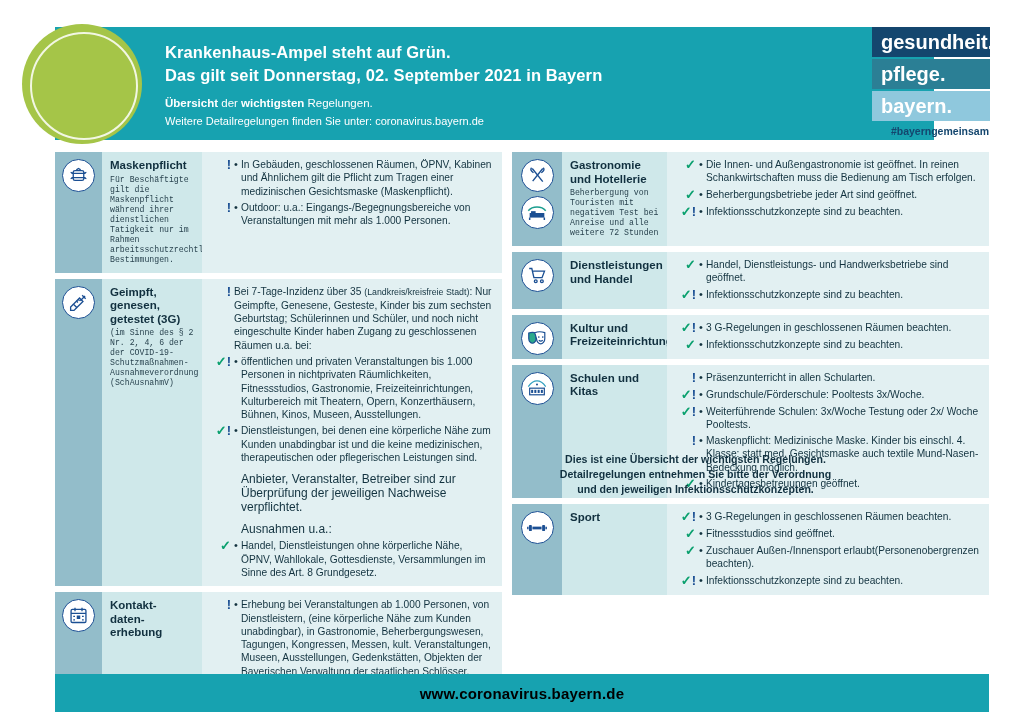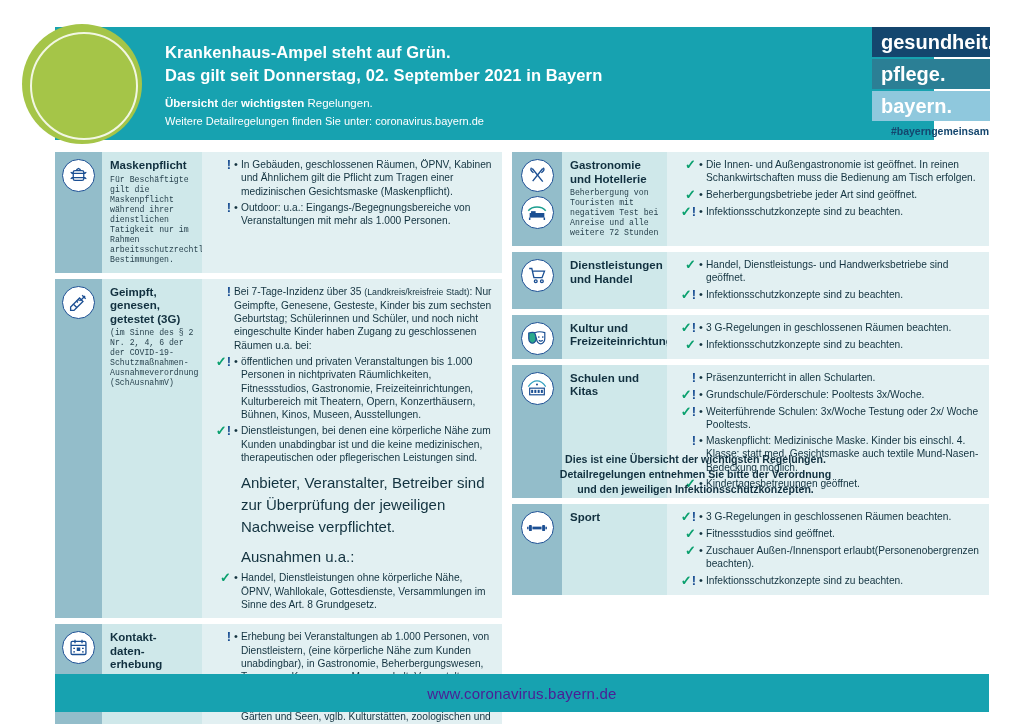--- a/index.html
+++ b/index.html
@@ -92,36 +92,36 @@
     font-weight: bold;
   }
   .mark .chk { color: #0aa06e; font-size: 13px; }
   .mark .exc { color: #1b4f93; font-size: 13px; }
   .dot { flex: 0 0 7px; font-size: 11px; line-height: 13.5px; color:#12323f; }
   .btext {
     flex: 1 1 auto; font-size: 10.2px; line-height: 13.3px; color: #12323f;
   }
   .btext .small { font-size: 8.8px; }
   .plain {
-    margin: 8px 0 3px 33px; font-size: 15px; line-height: 22px; color:#12323f;
+    margin: 8px 0 3px 33px; font-size: 12px; line-height: 14px; color:#12323f;
   }
 
   
   .note {
     position: absolute; left: 457px; top: 452px; width: 477px;
     text-align: center; font-size: 10.6px; font-weight: bold;
     line-height: 15px; color: #11303f;
   }
 
   
   .footer {
     position: absolute; left: 55px; top: 674px; width: 934px; height: 38px;
     background: #17a2b0; display: flex; align-items: center; justify-content: center;
   }
-  .footer span { color: #4c1d95; font-size: 15px; font-weight: normal; letter-spacing:.2px; }
+  .footer span { color: #000000; font-size: 15px; font-weight: bold; letter-spacing:.2px; }
 </style>
 </head>
 <body>
 
 <div class="page">
 
   <div class="header">
     <div class="header-text">
       <div class="h-line1">Krankenhaus-Ampel steht auf Grün.</div>
       <div class="h-line2">Das gilt seit Donnerstag, 02. September 2021 in Bayern</div>

